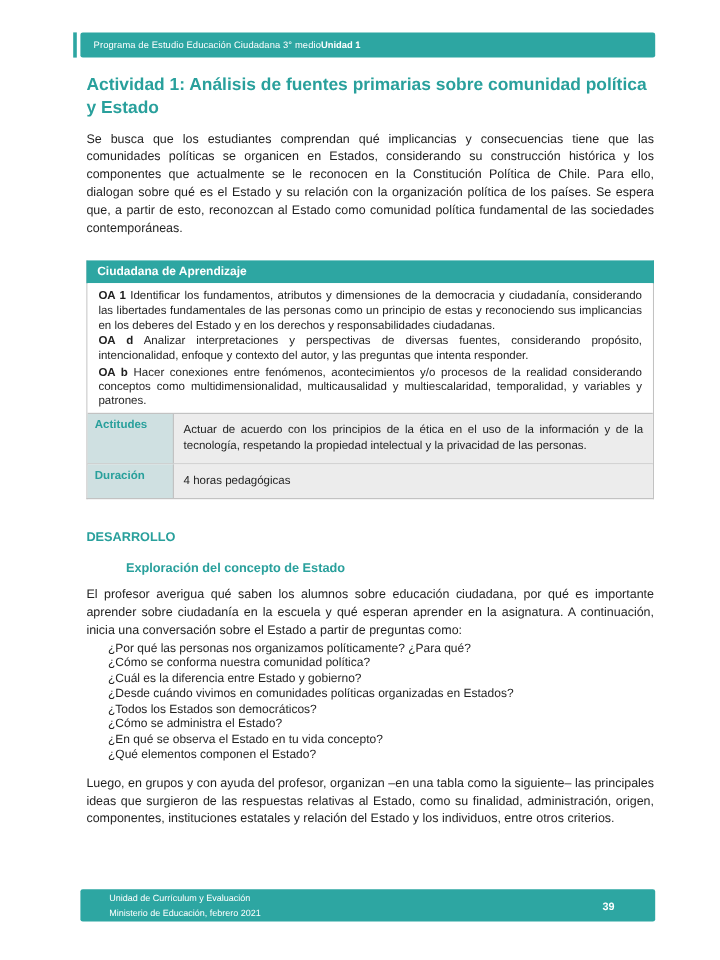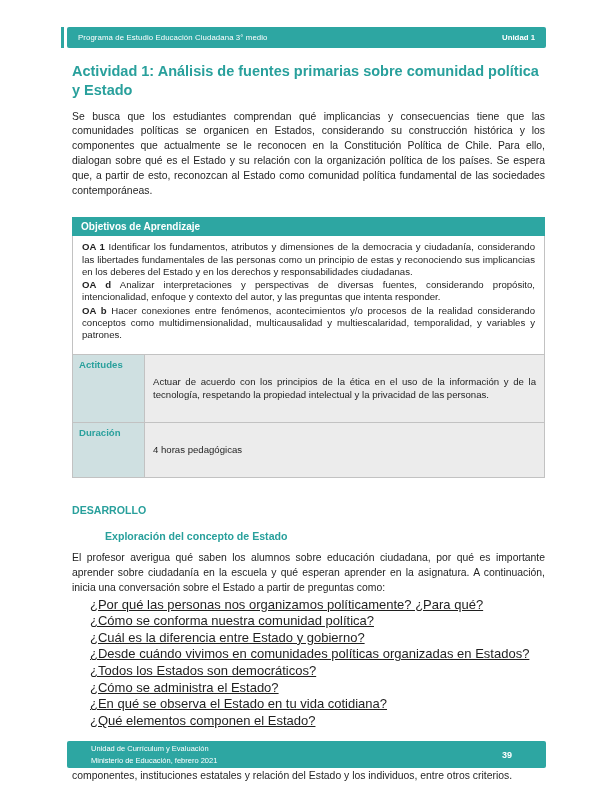--- a/index.html
+++ b/index.html
@@ -18,21 +18,21 @@
     color:var(--ink);
     position:relative;
   }
   .page{position:absolute;top:0;left:0;width:600px;height:800px;background:#fff;overflow:hidden;}
 
   
   .header-accent{position:absolute;top:27px;left:61px;width:3px;height:21px;background:var(--teal);}
   .topbar{
     position:absolute;top:27px;left:67px;right:54px;height:21px;
     background:var(--teal);border-radius:2px;
-    display:flex;align-items:center;justify-content:space-between;
+    display:flex;align-items:center;
     padding:0 11px;color:#ffffff;
   }
   .topbar-left{font-size:7.8px;letter-spacing:.1px;}
   .topbar-right{font-size:7.8px;font-weight:bold;}
 
   
   .content{position:absolute;top:62px;left:72px;width:473px;}
 
   .title{color:var(--teal-text);font-size:14.5px;font-weight:bold;line-height:1.3;margin-bottom:10px;}
   .subhead{color:var(--teal-text);font-size:10.6px;font-weight:bold;margin-bottom:7px;}
@@ -43,34 +43,34 @@
   .para-proposito{margin-bottom:20px;}
   .para-intro{margin-bottom:1px;}
   .para-closing{margin-top:0;}
 
   
   .aims-table{margin-bottom:26px;border:1px solid var(--hairline);border-top:none;}
   .aims-header{
     background:var(--teal);color:#fff;font-weight:bold;font-size:10px;
     padding:4px 9px;margin:-1px -1px 0 -1px;
   }
-  .aims-body{background:#ffffff;padding:5px 9px 12px;font-size:9.6px;line-height:1.28;text-align:justify;border-bottom:1px solid var(--hairline);}
+  .aims-body{background:#ffffff;padding:5px 9px 2px;font-size:9.6px;line-height:1.28;text-align:justify;border-bottom:1px solid var(--hairline);}
   .aims-item{margin:0 0 1px 0;}
   .aims-row{display:flex;border-bottom:1px solid var(--hairline);}
   .aims-row:last-child{border-bottom:none;}
   .aims-label{
     width:72px;flex-shrink:0;background:var(--label-bg);
     color:var(--teal-text);font-weight:bold;font-size:9.6px;
     padding:4px 6px;border-right:1px solid var(--hairline);
   }
-  .aims-value{flex:1;background:var(--value-bg);font-size:9.6px;line-height:1.28;padding:21px 8px;text-align:justify;}
+  .aims-value{flex:1;background:var(--value-bg);font-size:9.6px;line-height:1.28;padding:8px 8px;text-align:justify;}
 
   
   .questions{margin-left:18px;margin-bottom:10px;}
-  .questions p{font-size:13px;line-height:1.28;margin:0;text-decoration:underline;}
+  .questions p{font-size:10px;line-height:1.28;margin:0;}
 
   
   .bottombar{
     position:absolute;top:741px;left:67px;right:54px;height:27px;
     background:var(--teal);border-radius:2px;
     display:flex;align-items:center;justify-content:space-between;
     padding:0 24px;color:#ffffff;
   }
   .footer-left div{font-size:7.5px;line-height:1.55;}
   .footer-page{font-size:9px;font-weight:bold;margin-right:10px;}
@@ -86,21 +86,21 @@
     <span class="topbar-right">Unidad 1</span>
   </header>
 
   <main class="content">
 
     <h1 class="title">Actividad 1: Análisis de fuentes primarias sobre comunidad política y Estado</h1>
 
     <p class="body-text para-proposito">Se busca que los estudiantes comprendan qué implicancias y consecuencias tiene que las comunidades políticas se organicen en Estados, considerando su construcción histórica y los componentes que actualmente se le reconocen en la Constitución Política de Chile. Para ello, dialogan sobre qué es el Estado y su relación con la organización política de los países. Se espera que, a partir de esto, reconozcan al Estado como comunidad política fundamental de las sociedades contemporáneas.</p>
 
     <section class="aims-table">
-      <div class="aims-header">Objetivos de Aprendizaje</div>
+      <div class="aims-header">Ciudadana de Aprendizaje</div>
       <div class="aims-body">
         <p class="aims-item"><strong>OA 1</strong> <span>Identificar los fundamentos, atributos y dimensiones de la democracia y ciudadanía, considerando las libertades fundamentales de las personas como un principio de estas y reconociendo sus implicancias en los deberes del Estado y en los derechos y responsabilidades ciudadanas.</span></p>
         <p class="aims-item"><strong>OA d</strong> <span>Analizar interpretaciones y perspectivas de diversas fuentes, considerando propósito, intencionalidad, enfoque y contexto del autor, y las preguntas que intenta responder.</span></p>
         <p class="aims-item"><strong>OA b</strong> <span>Hacer conexiones entre fenómenos, acontecimientos y/o procesos de la realidad considerando conceptos como multidimensionalidad, multicausalidad y multiescalaridad, temporalidad, y variables y patrones.</span></p>
       </div>
       <div class="aims-row">
         <div class="aims-label">Actitudes</div>
         <div class="aims-value">Actuar de acuerdo con los principios de la ética en el uso de la información y de la tecnología, respetando la propiedad intelectual y la privacidad de las personas.</div>
       </div>
       <div class="aims-row">
@@ -114,21 +114,21 @@
 
     <p class="body-text para-intro">El profesor averigua qué saben los alumnos sobre educación ciudadana, por qué es importante aprender sobre ciudadanía en la escuela y qué esperan aprender en la asignatura. A continuación, inicia una conversación sobre el Estado a partir de preguntas como:</p>
 
     <div class="questions">
       <p>¿Por qué las personas nos organizamos políticamente? ¿Para qué?</p>
       <p>¿Cómo se conforma nuestra comunidad política?</p>
       <p>¿Cuál es la diferencia entre Estado y gobierno?</p>
       <p>¿Desde cuándo vivimos en comunidades políticas organizadas en Estados?</p>
       <p>¿Todos los Estados son democráticos?</p>
       <p>¿Cómo se administra el Estado?</p>
-      <p>¿En qué se observa el Estado en tu vida cotidiana?</p>
+      <p>¿En qué se observa el Estado en tu vida concepto?</p>
       <p>¿Qué elementos componen el Estado?</p>
     </div>
 
     <p class="body-text para-closing">Luego, en grupos y con ayuda del profesor, organizan –en una tabla como la siguiente– las principales ideas que surgieron de las respuestas relativas al Estado, como su finalidad, administración, origen, componentes, instituciones estatales y relación del Estado y los individuos, entre otros criterios.</p>
 
   </main>
 
   <footer class="bottombar">
     <div class="footer-left">
       <div>Unidad de Currículum y Evaluación</div>

